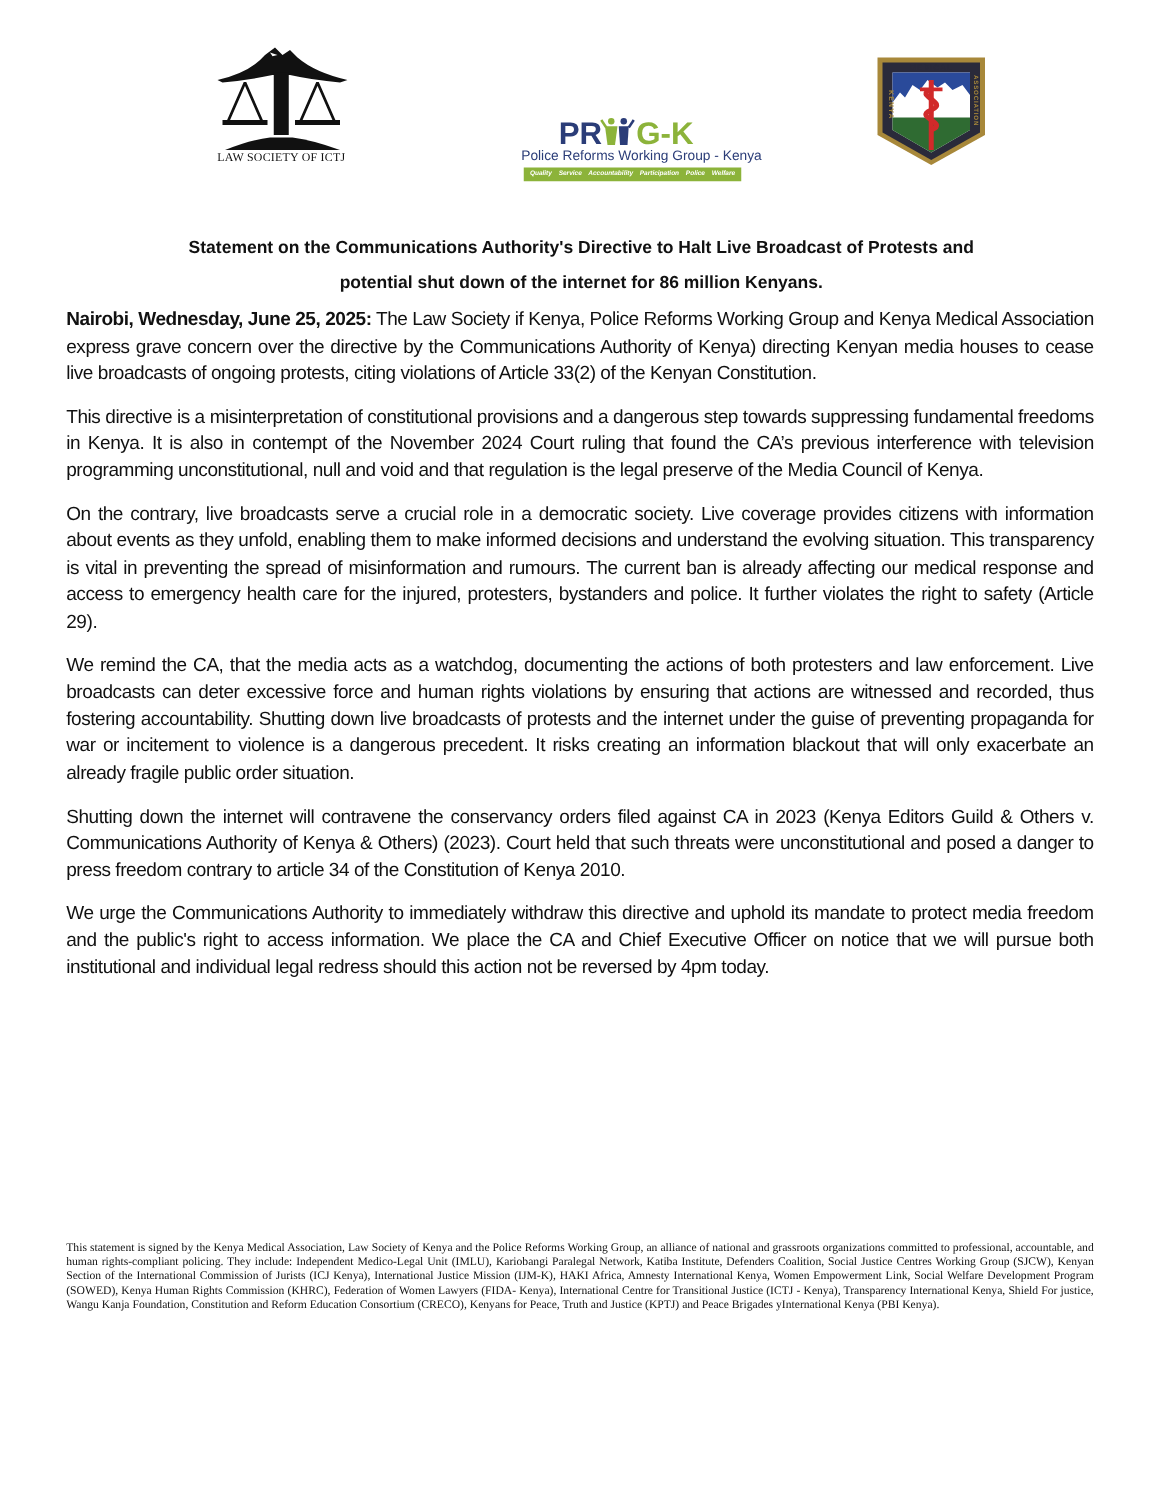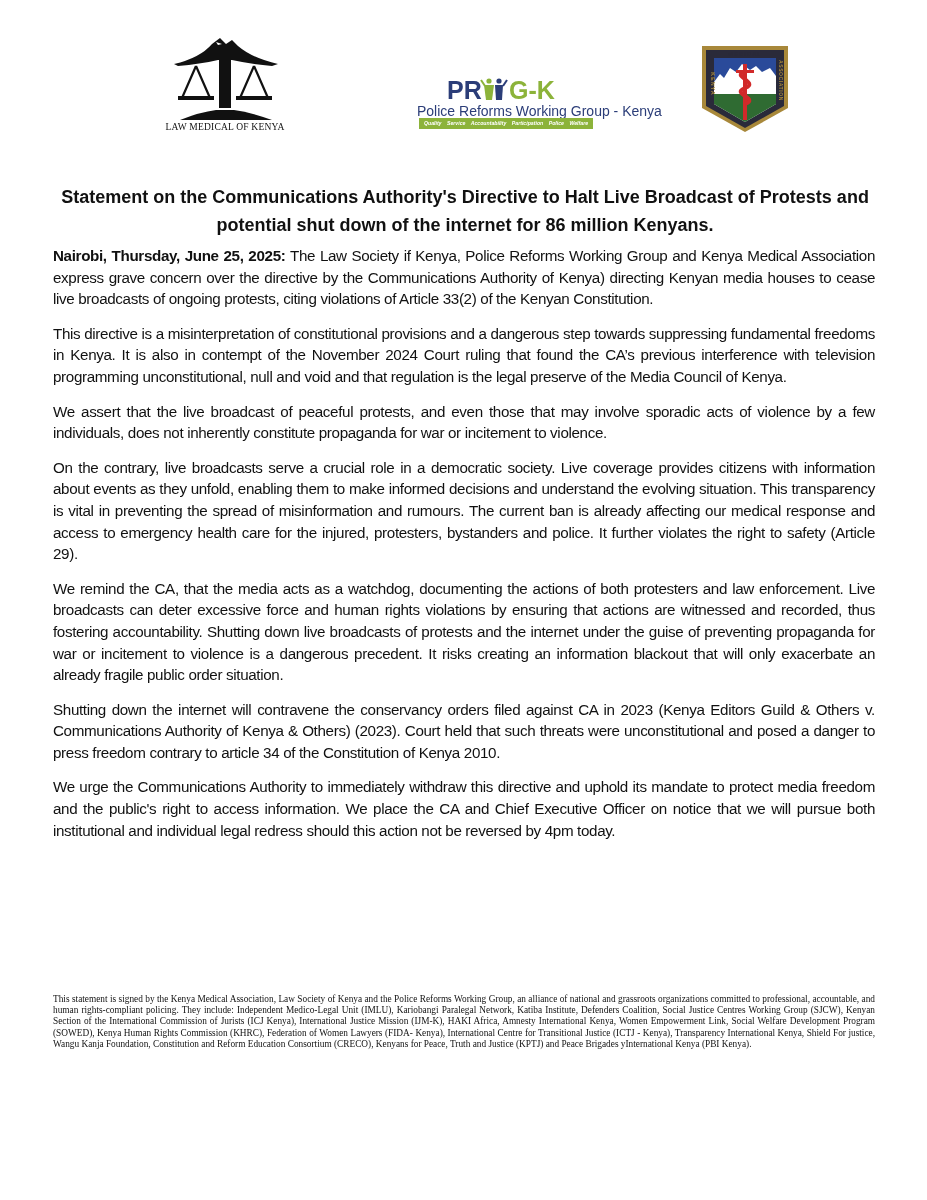--- a/index.html
+++ b/index.html
@@ -6,33 +6,33 @@
     body { width: 927px; height: 1200px; position: relative; overflow: hidden; color: #111; }
     .page { position: absolute; left: 0; top: 0; width: 927px; height: 1200px; }
 
     
     .logo { position: absolute; }
     .lsk { left: 160px; top: 36px; width: 130px; height: 100px; }
     .lsk svg { display: block; }
     .lsk-caption { position: absolute; left: 4px; top: 86px; width: 122px; text-align: center;
       font-family: "Liberation Serif", serif; font-size: 9.5px; letter-spacing: 0.2px; color: #111; white-space: nowrap; }
 
-    .prwg { left: 417px; top: 76px; width: 178px; height: 56px; }
+    .prwg { left: 417px; top: 92px; width: 178px; height: 56px; }
     .prwg-mark { position: absolute; left: 20px; top: 0; height: 26px; width: 140px; }
     .prwg-name { position: absolute; left: 0; top: 27px; width: 178px; text-align: center;
-      font-family: "Liberation Sans", sans-serif; font-size: 14px; color: #2b3d78; white-space: nowrap; }
+      font-family: "Liberation Sans", sans-serif; font-size: 11px; color: #2b3d78; white-space: nowrap; }
     .prwg-tag { position: absolute; left: 2px; top: 42px; width: 174px; height: 11px; background: #8cb33a;
       color: #ffffff; font-family: "Liberation Sans", sans-serif; font-style: italic; font-weight: bold;
       font-size: 5.2px; line-height: 11px; text-align: center; white-space: nowrap; word-spacing: 4px; }
 
     .kma { left: 700px; top: 42px; width: 90px; height: 92px; }
 
     
     .title { position: absolute; left: 60px; top: 183px; width: 810px; text-align: center;
-      font-family: "Liberation Sans", sans-serif; font-weight: bold; font-size: 18px; line-height: 28px;
+      font-family: "Liberation Sans", sans-serif; font-weight: bold; font-size: 14px; line-height: 28px;
       color: #111; }
 
     .body { position: absolute; left: 53px; top: 245px; width: 822px;
       font-family: "Liberation Sans", sans-serif; font-size: 15.2px; line-height: 21.6px;
       text-align: justify; color: #111; }
     .body p { margin: 0 0 13px 0; letter-spacing: -0.35px; }
     .body p .lead { font-weight: bold; }
 
     .footnote { position: absolute; left: 53px; top: 994px; width: 822px;
       font-family: Liberation Serif, serif; font-size: 9.3px; line-height: 11.2px;
@@ -52,21 +52,21 @@
       <rect x="59" y="22" width="12" height="50" fill="#111"></rect>
 
       <path d="M36 30 L22 62 M36 30 L50 62" stroke="#111" stroke-width="2.2" fill="none"></path>
       <rect x="18" y="60" width="36" height="4" fill="#111"></rect>
 
       <path d="M94 30 L80 62 M94 30 L108 62" stroke="#111" stroke-width="2.2" fill="none"></path>
       <rect x="76" y="60" width="36" height="4" fill="#111"></rect>
 
       <path d="M20 84 Q40 76 56 74 L74 74 Q90 76 112 84 Z" fill="#111"></path>
     </svg>
-    <div class="lsk-caption">LAW MEDICAL OF KENYA</div>
+    <div class="lsk-caption">LAW SOCIETY OF ICTJ</div>
   </div>
 
   <div class="logo prwg">
     <svg class="prwg-mark" viewBox="0 0 140 26">
       <text x="10" y="23" font-family="Liberation Sans, sans-serif" font-weight="bold" font-size="25" fill="#2b3d78">PR</text>
 
       <circle cx="52" cy="5" r="2.6" fill="#8cb33a"></circle>
       <path d="M47 9 L57 9 L55 24 L49 24 Z" fill="#8cb33a"></path>
       <circle cx="62" cy="5" r="2.6" fill="#2b3d78"></circle>
       <path d="M58 9 L66 9 L65 24 L59 24 Z" fill="#2b3d78"></path>
@@ -94,23 +94,22 @@
       <text x="79" y="18" font-family="Liberation Sans, sans-serif" font-weight="bold" font-size="5" fill="#a8883a" transform="rotate(90 79 18)" letter-spacing="0.6">ASSOCIATION</text>
     </svg>
   </div>
 
   <div class="title">
     <div>Statement on the Communications Authority's Directive to Halt Live Broadcast of Protests and</div>
     <div>potential shut down of the internet for 86 million Kenyans.</div>
   </div>
 
   <div class="body">
-    <p><span class="lead">Nairobi, Thursday, June 25, 2025:</span><span> The Law Society if Kenya, Police Reforms Working Group and Kenya Medical Association express grave concern over the directive by the Communications Authority of Kenya) directing Kenyan media houses to cease live broadcasts of ongoing protests, citing violations of Article 33(2) of the Kenyan Constitution.</span></p>
+    <p><span class="lead">Nairobi, Wednesday, June 25, 2025:</span><span> The Law Society if Kenya, Police Reforms Working Group and Kenya Medical Association express grave concern over the directive by the Communications Authority of Kenya) directing Kenyan media houses to cease live broadcasts of ongoing protests, citing violations of Article 33(2) of the Kenyan Constitution.</span></p>
     <p>This directive is a misinterpretation of constitutional provisions and a dangerous step towards suppressing fundamental freedoms in Kenya. It is also in contempt of the November 2024 Court ruling that found the CA’s previous interference with television programming unconstitutional, null and void and that regulation is the legal preserve of the Media Council of Kenya.</p>
-    <p>We assert that the live broadcast of peaceful protests, and even those that may involve sporadic acts of violence by a few individuals, does not inherently constitute propaganda for war or incitement to violence.</p>
     <p>On the contrary, live broadcasts serve a crucial role in a democratic society. Live coverage provides citizens with information about events as they unfold, enabling them to make informed decisions and understand the evolving situation. This transparency is vital in preventing the spread of misinformation and rumours. The current ban is already affecting our medical response and access to emergency health care for the injured, protesters, bystanders and police. It further violates the right to safety (Article 29).</p>
     <p>We remind the CA, that the media acts as a watchdog, documenting the actions of both protesters and law enforcement. Live broadcasts can deter excessive force and human rights violations by ensuring that actions are witnessed and recorded, thus fostering accountability. Shutting down live broadcasts of protests and the internet under the guise of preventing propaganda for war or incitement to violence is a dangerous precedent. It risks creating an information blackout that will only exacerbate an already fragile public order situation.</p>
     <p>Shutting down the internet will contravene the conservancy orders filed against CA in 2023 (Kenya Editors Guild &amp; Others v. Communications Authority of Kenya &amp; Others) (2023). Court held that such threats were unconstitutional and posed a danger to press freedom contrary to article 34 of the Constitution of Kenya 2010.</p>
     <p>We urge the Communications Authority to immediately withdraw this directive and uphold its mandate to protect media freedom and the public's right to access information. We place the CA and Chief Executive Officer on notice that we will pursue both institutional and individual legal redress should this action not be reversed by 4pm today.</p>
   </div>
 
   <div class="footnote">This statement is signed by the Kenya Medical Association, Law Society of Kenya and the Police Reforms Working Group, an alliance of national and grassroots organizations committed to professional, accountable, and human rights-compliant policing. They include:  Independent Medico-Legal Unit (IMLU), Kariobangi Paralegal Network, Katiba Institute, Defenders Coalition, Social Justice Centres Working Group (SJCW), Kenyan Section of the International Commission of Jurists (ICJ Kenya), International Justice Mission (IJM-K), HAKI Africa, Amnesty International Kenya, Women Empowerment Link, Social Welfare Development Program (SOWED), Kenya Human Rights Commission (KHRC), Federation of Women Lawyers (FIDA- Kenya), International Centre for Transitional Justice (ICTJ - Kenya), Transparency International Kenya, Shield For justice, Wangu Kanja Foundation, Constitution and Reform Education Consortium (CRECO), Kenyans for Peace, Truth and Justice (KPTJ) and Peace Brigades yInternational Kenya (PBI Kenya).</div>
 
 </div>
 

